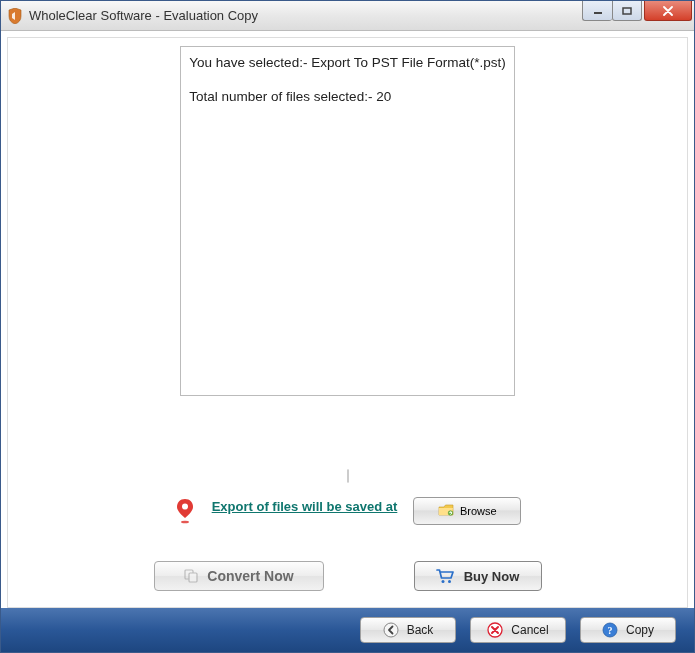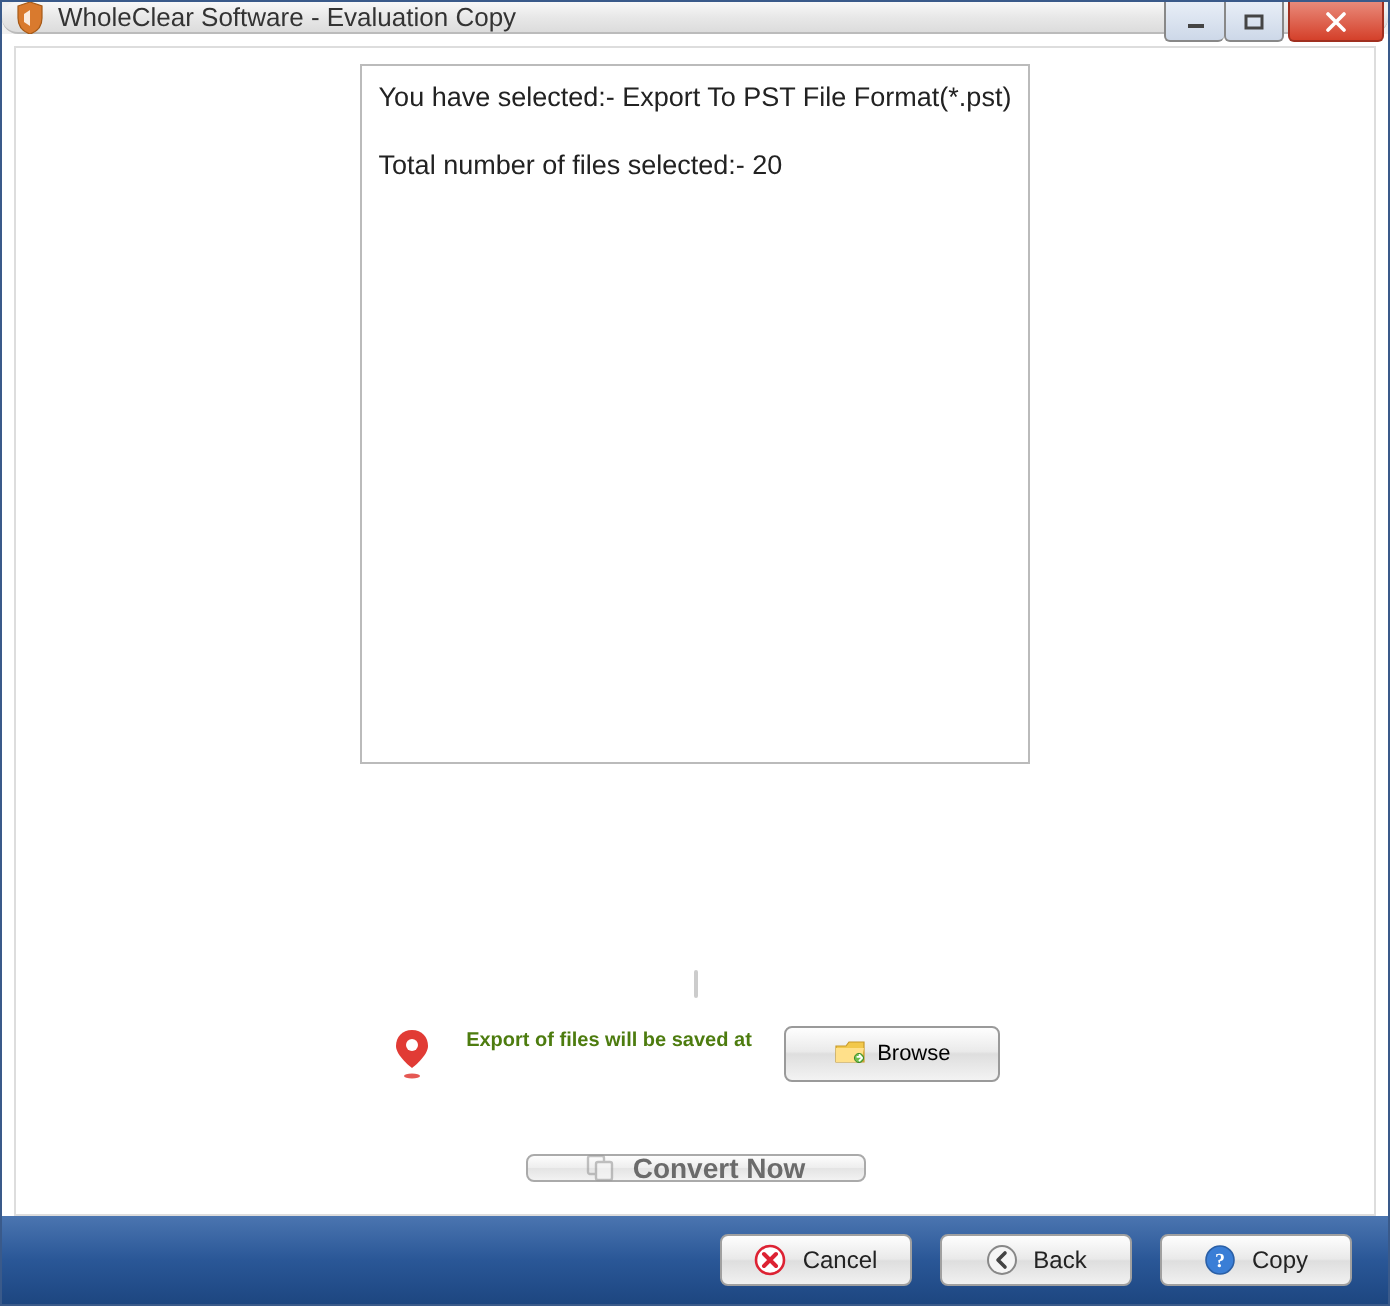--- a/index.html
+++ b/index.html
@@ -12,28 +12,27 @@
 }
 .window {
   width: 695px;
   height: 653px;
   background: #f0f0f0;
   border: 1px solid #3a5a8a;
   display: flex;
   flex-direction: column;
 }
 .titlebar {
-  height: 16px;
+  height: 30px;
   background: linear-gradient(to bottom, #f8f8f8 0%, #e8e8e8 50%, #dcdcdc 100%);
   border-bottom: 1px solid #bbb;
   display: flex;
   align-items: center;
   padding-left: 6px;
   position: relative;
-  border-radius: 14px;
 }
 .titlebar-icon {
   width: 16px; height: 16px;
   display: inline-flex;
   align-items: center;
   justify-content: center;
   margin-right: 6px;
 }
 .titlebar-text {
   font-size: 13px;
@@ -116,24 +115,25 @@
 }
 .pin-icon {
   width: 22px;
   display: flex;
   flex-direction: column;
   align-items: center;
   margin-top: 2px;
 }
 .export-label {
   flex: 1;
-  font-size: 10px;
-  color: #4d7c0f;
+  font-size: 13px;
+  color: #0f766e;
   font-weight: 600;
   margin-top: 2px;
+  text-decoration: underline;
 }
 .browse-btn {
   width: 108px;
   height: 28px;
   border: 1px solid #9a9a9a;
   border-radius: 4px;
   background: linear-gradient(to bottom, #fefefe, #eaeaea 45%, #dedede 50%, #f3f3f3);
   display: flex;
   align-items: center;
   justify-content: center;
@@ -143,21 +143,21 @@
 }
 .action-row {
   display: flex;
   align-items: center;
   justify-content: center;
   gap: 90px;
   padding: 6px 26px 12px 26px;
 }
 .convert-btn {
   width: 170px;
-  height: 14px;
+  height: 30px;
   border: 1px solid #aaa;
   border-radius: 4px;
   background: linear-gradient(to bottom, #fdfdfd, #eee 48%, #e4e4e4 52%, #f2f2f2);
   display: flex;
   align-items: center;
   justify-content: center;
   gap: 8px;
   font-size: 14px;
   font-weight: 700;
   color: #6b6b6b;
@@ -272,47 +272,57 @@
       <div class="action-row">
         <div class="convert-btn">
           <span class="ic">
             <svg width="16" height="16" viewBox="0 0 16 16">
               <rect x="2" y="2" width="8" height="9" rx="1" fill="none" stroke="#9a9a9a" stroke-width="1.2"></rect>
               <rect x="6" y="5" width="8" height="9" rx="1" fill="#f5f5f5" stroke="#9a9a9a" stroke-width="1.2"></rect>
             </svg>
           </span>
           <span>Convert Now</span>
         </div>
+        <div class="buy-btn">
+          <span class="ic">
+            <svg width="18" height="16" viewBox="0 0 18 16">
+              <path d="M1 2 L3.5 2 L5.5 10 L15 10 L17 4 L4.2 4" fill="none" stroke="#2a6fc9" stroke-width="1.7" stroke-linejoin="round" stroke-linecap="round"></path>
+              <circle cx="7" cy="13.5" r="1.5" fill="#2a6fc9"></circle>
+              <circle cx="13.5" cy="13.5" r="1.5" fill="#2a6fc9"></circle>
+            </svg>
+          </span>
+          <span>Buy Now</span>
+        </div>
       </div>
 
     </div>
   </div>
 
   <div class="footer">
+    <div class="footer-btn">
+      <span class="ic">
+        <svg width="16" height="16" viewBox="0 0 16 16">
+          <circle cx="8" cy="8" r="7" fill="#f5f5f5" stroke="#888" stroke-width="1"></circle>
+          <path d="M9.5 4.5 L6 8 L9.5 11.5" fill="none" stroke="#444" stroke-width="1.8" stroke-linecap="round" stroke-linejoin="round"></path>
+        </svg>
+      </span>
+      <span>Back</span>
+    </div>
     <div class="footer-btn">
       <span class="ic">
         <svg width="16" height="16" viewBox="0 0 16 16">
           <circle cx="8" cy="8" r="7" fill="#fff" stroke="#d23" stroke-width="1.3"></circle>
           <path d="M5 5 L11 11 M11 5 L5 11" stroke="#d23" stroke-width="2" stroke-linecap="round"></path>
         </svg>
       </span>
       <span>Cancel</span>
     </div>
     <div class="footer-btn">
       <span class="ic">
         <svg width="16" height="16" viewBox="0 0 16 16">
-          <circle cx="8" cy="8" r="7" fill="#f5f5f5" stroke="#888" stroke-width="1"></circle>
-          <path d="M9.5 4.5 L6 8 L9.5 11.5" fill="none" stroke="#444" stroke-width="1.8" stroke-linecap="round" stroke-linejoin="round"></path>
-        </svg>
-      </span>
-      <span>Back</span>
-    </div>
-    <div class="footer-btn">
-      <span class="ic">
-        <svg width="16" height="16" viewBox="0 0 16 16">
           <circle cx="8" cy="8" r="7" fill="#3a7ed6" stroke="#2a5fa6" stroke-width="0.8"></circle>
           <text x="8" y="11.5" text-anchor="middle" font-size="10" font-weight="bold" fill="#fff" font-family="Georgia">?</text>
         </svg>
       </span>
       <span>Copy</span>
     </div>
   </div>
 </div>
 
 </body></html>

